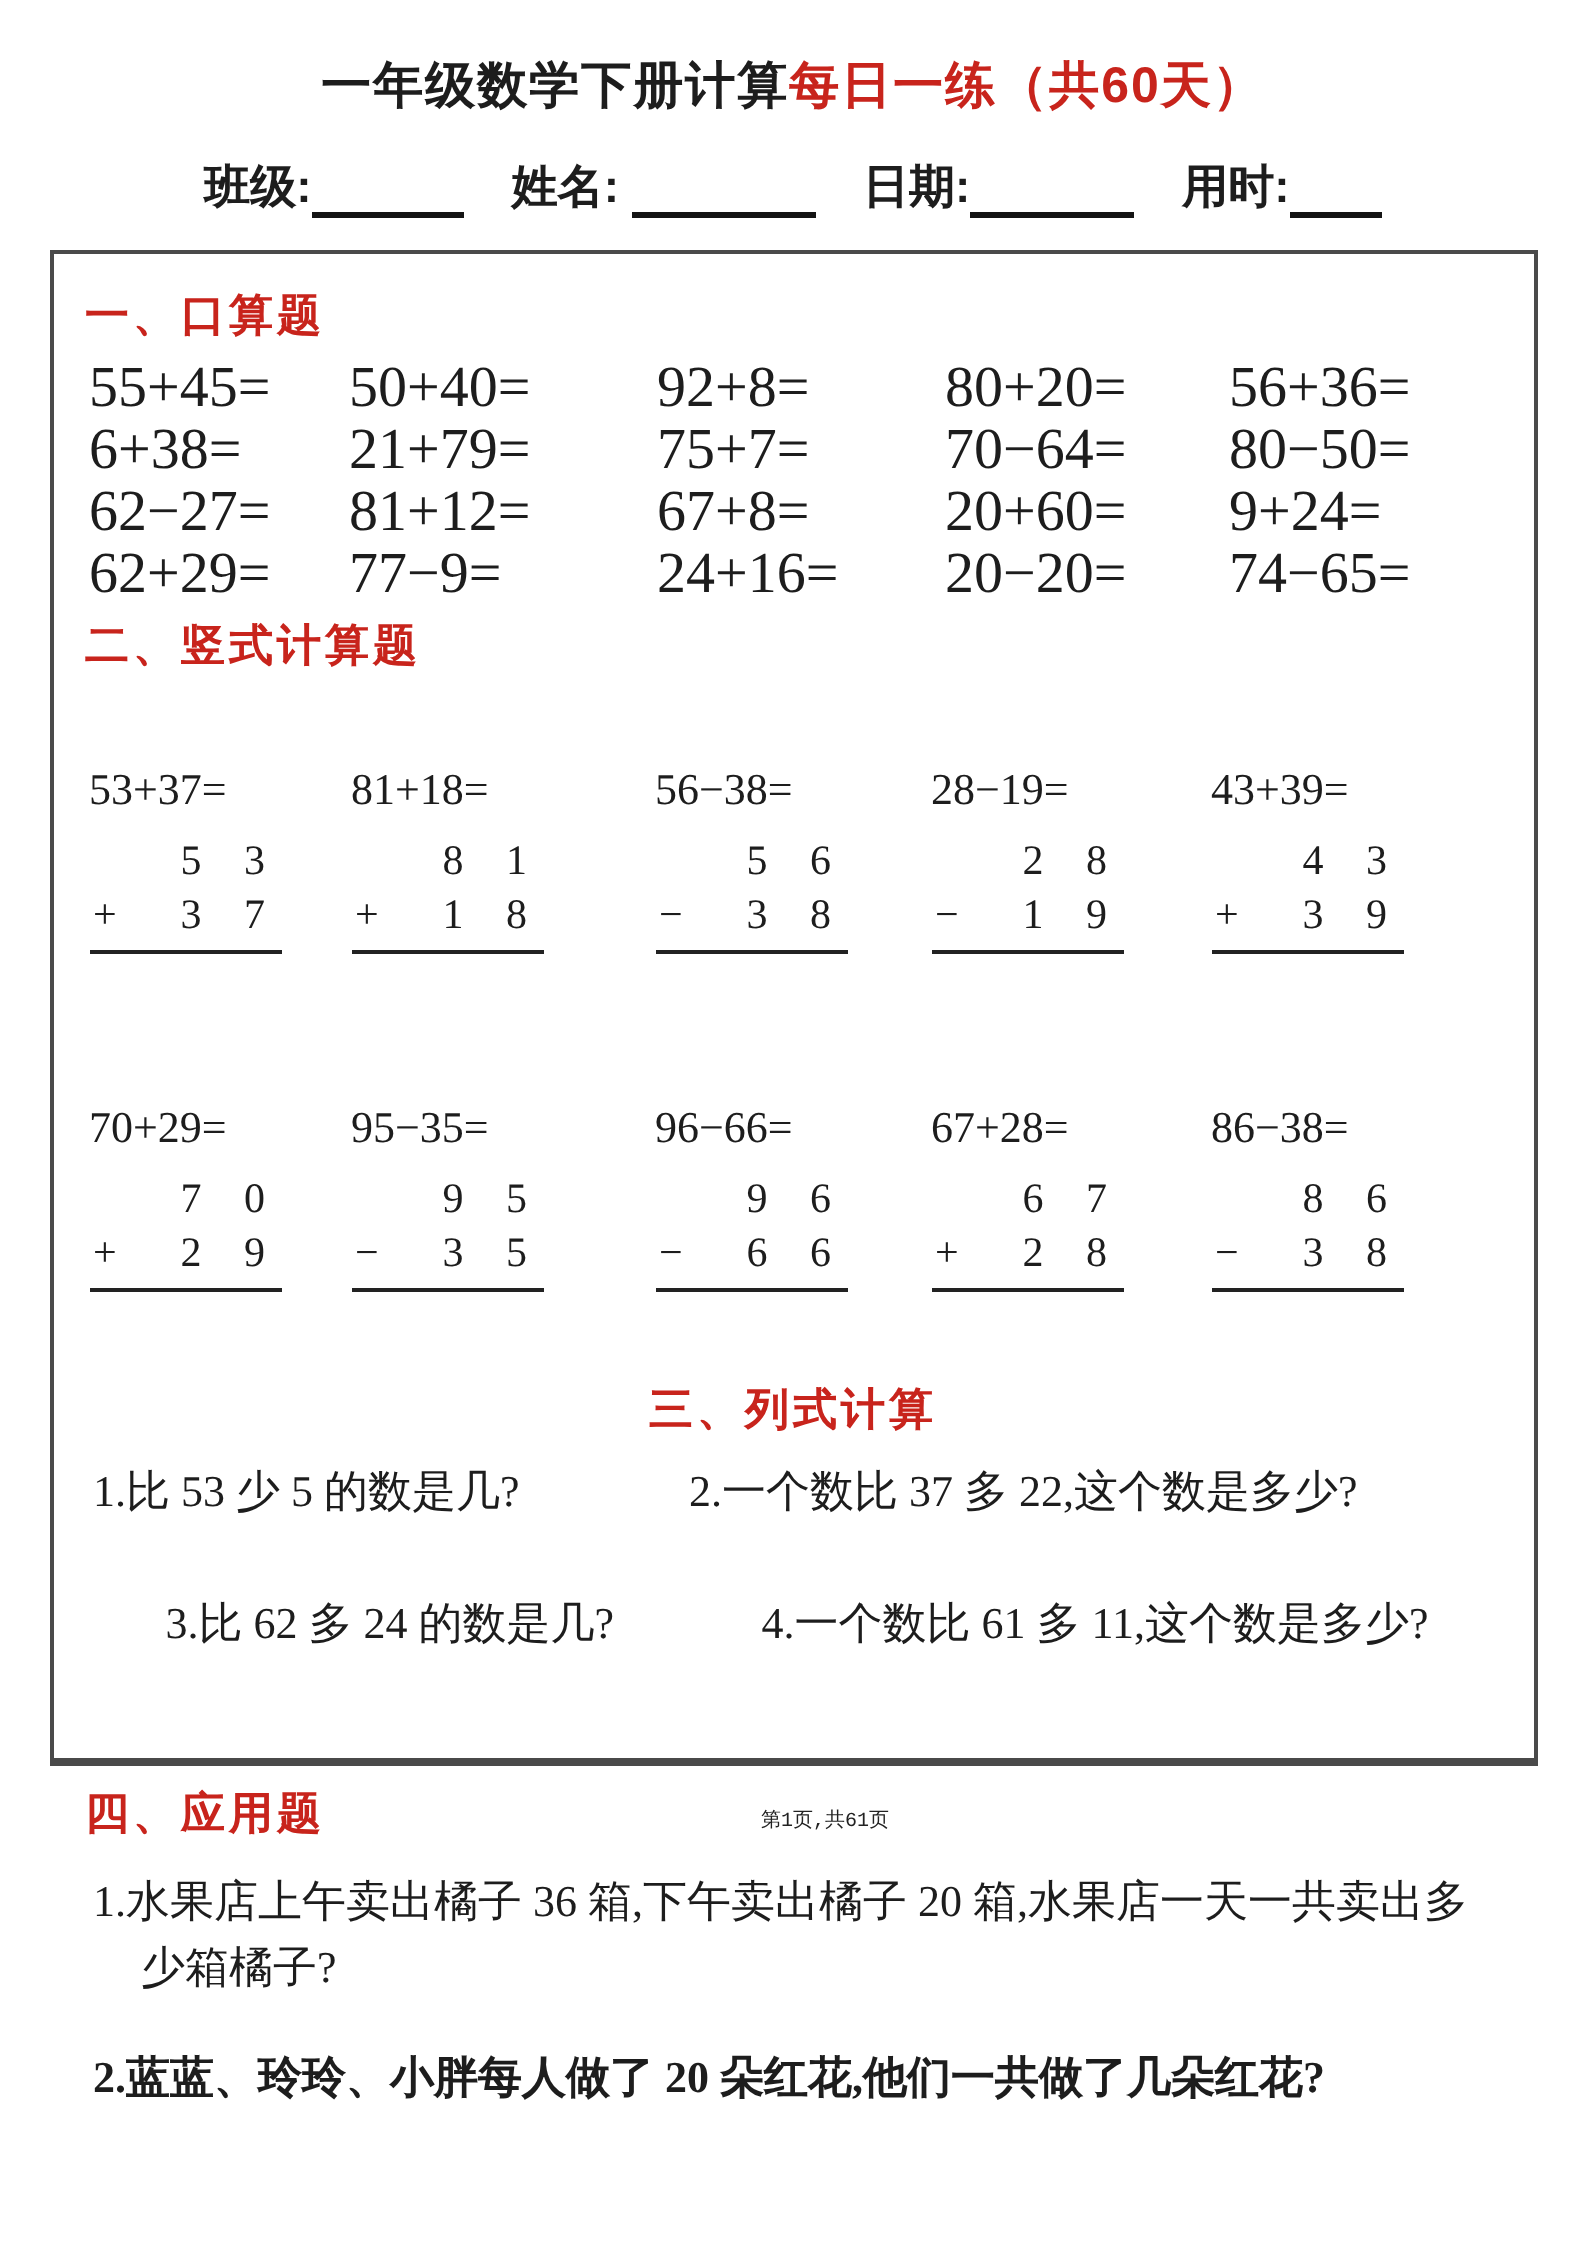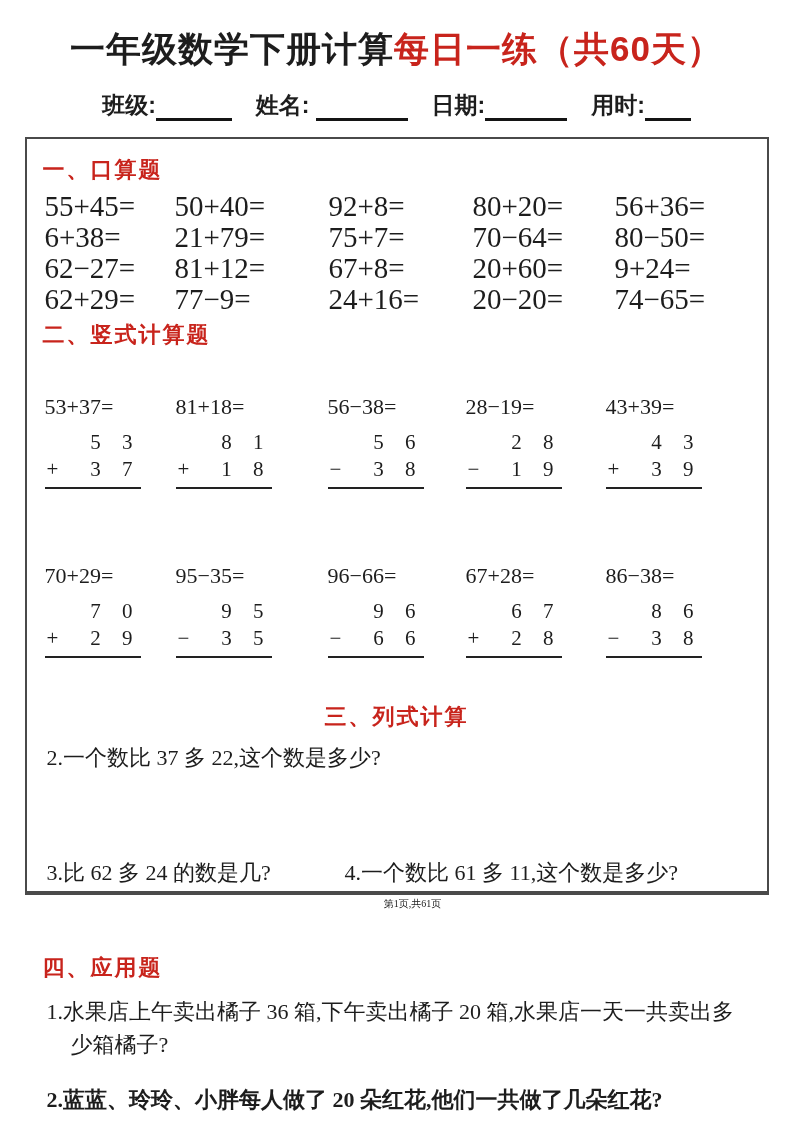--- a/index.html
+++ b/index.html
@@ -16,21 +16,21 @@
     font-family:"Liberation Serif", serif;
     overflow:hidden;
     position:relative;
   }
   
   .title{
     margin-top:28px;
     text-align:center;
     font-family:"Liberation Sans", sans-serif;
     font-weight:bold;
-    font-size:35px;
+    font-size:25px;
     letter-spacing:1px;
     line-height:1.2;
     white-space:nowrap;
   }
   .title .red{color:var(--red);}
   
   .header-fields{
     margin-top:20px;
     display:flex;
     justify-content:center;
@@ -103,38 +103,38 @@
   .vrow2{margin-top:38px;}
   
   .sec3{margin-top:44px;text-align:center;}
   .ls-row{
     display:flex;
     margin:12px 0 0 4px;
     font-size:22px;
     line-height:28px;
   }
   .ls-row .c1{width:298px;flex:none;}
-  .ls-row2{margin-top:87px;}
+  .ls-row2{margin-top:38px;justify-content:center;}
   
   .sec4{margin-top:66px;}
   .app{
     margin:12px 4px 0 4px;
     font-size:22px;
     line-height:33px;
     padding-left:24px;
     text-indent:-24px;
   }
   .app2{margin-top:22px;font-weight:bold;}
   
   .footer{
-    margin-top:2px;
+    margin-top:20px;
     text-align:center;
     font-size:10px;
     color:#222;
-    font-family:Liberation Serif, serif;
+    font-family:Liberation Mono, monospace;
     padding-left:32px;
   }
 </style>
 </head>
 <body>
 
 <div class="title"><span>一年级数学下册计算</span><span class="red">每日一练（共60天）</span></div>
 
 <div class="header-fields">
   <span class="hf">
@@ -284,20 +284,21 @@
         <div class="vc-oprow">
             <span>−</span>
             <span class="vc-digits">3 8</span>
           </div>
       </div>
     </div>
   </div>
 
   <div class="sec-heading sec3">三、列式计算</div>
   <div class="ls-row">
+    <span class="c1">1.比 53 少 5 的数是几?</span>
     <span>2.一个数比 37 多 22,这个数是多少?</span>
   </div>
   <div class="ls-row ls-row2">
     <span class="c1">3.比 62 多 24 的数是几?</span>
     <span>4.一个数比 61 多 11,这个数是多少?</span>
   </div>
 
   <div class="sec-heading sec4">四、应用题</div>
   <div class="app">1.水果店上午卖出橘子 36 箱,下午卖出橘子 20 箱,水果店一天一共卖出多少箱橘子?</div>
   <div class="app app2">2.蓝蓝、玲玲、小胖每人做了 20 朵红花,他们一共做了几朵红花?</div>

